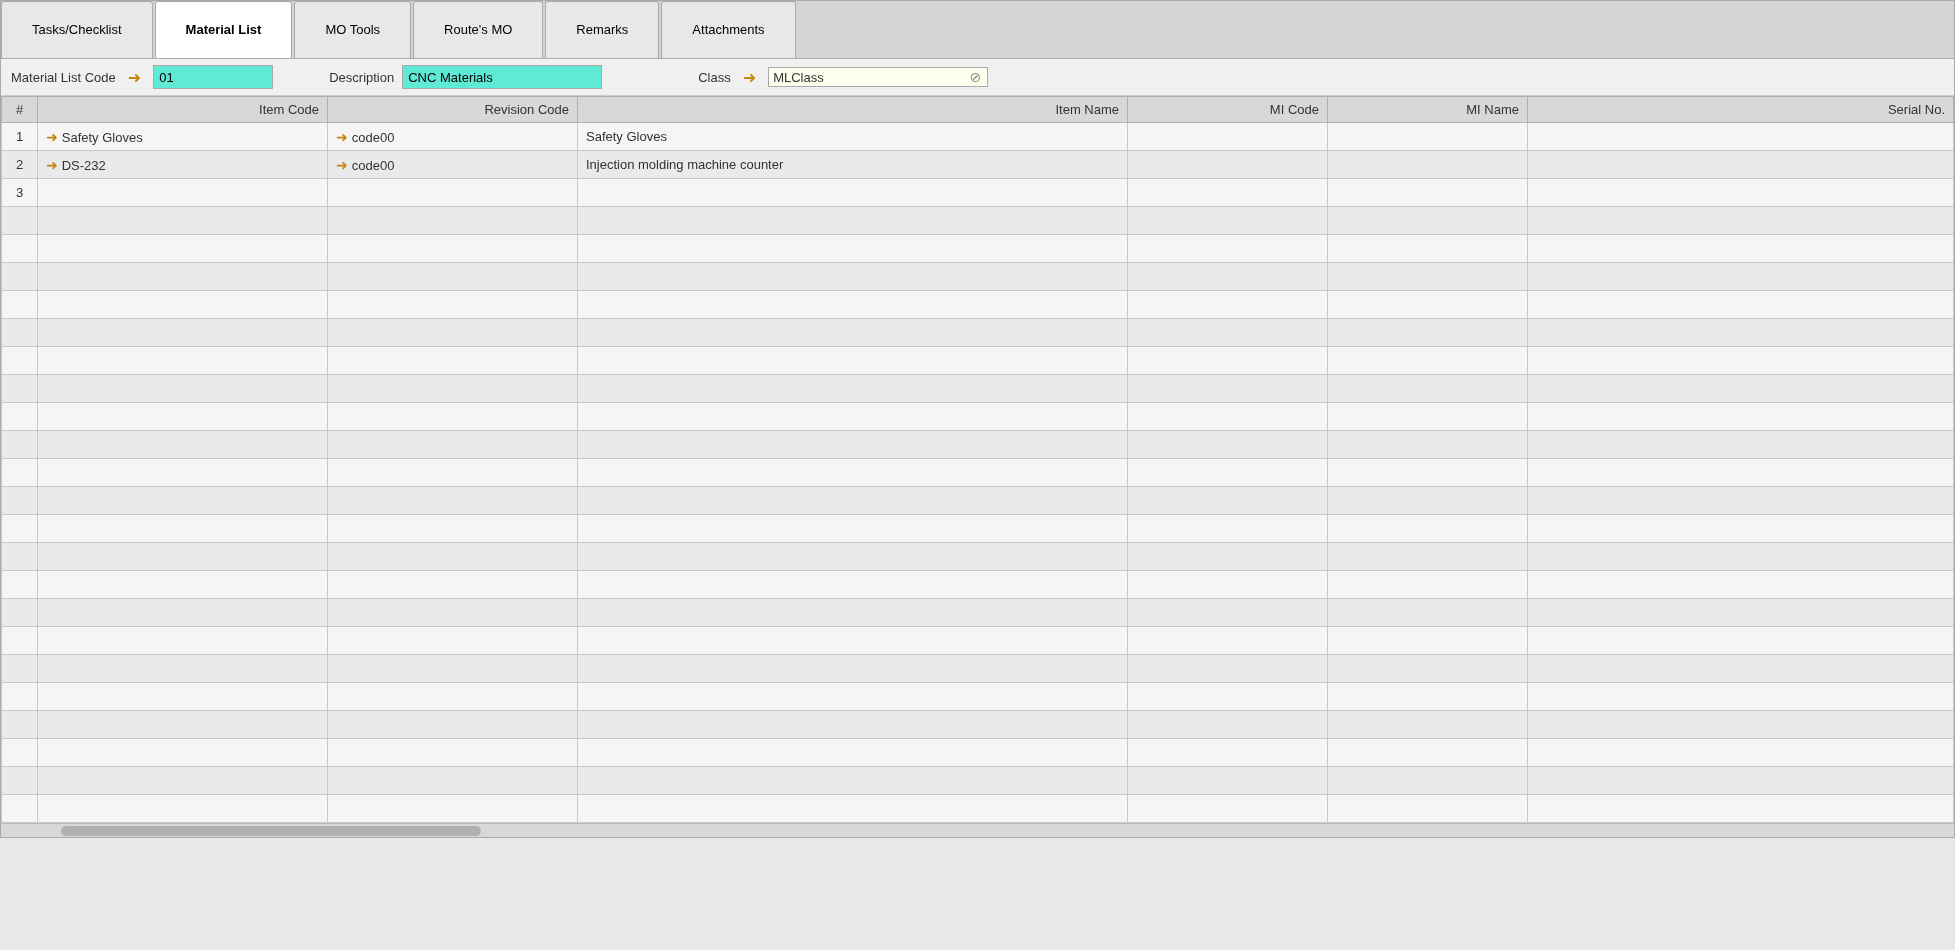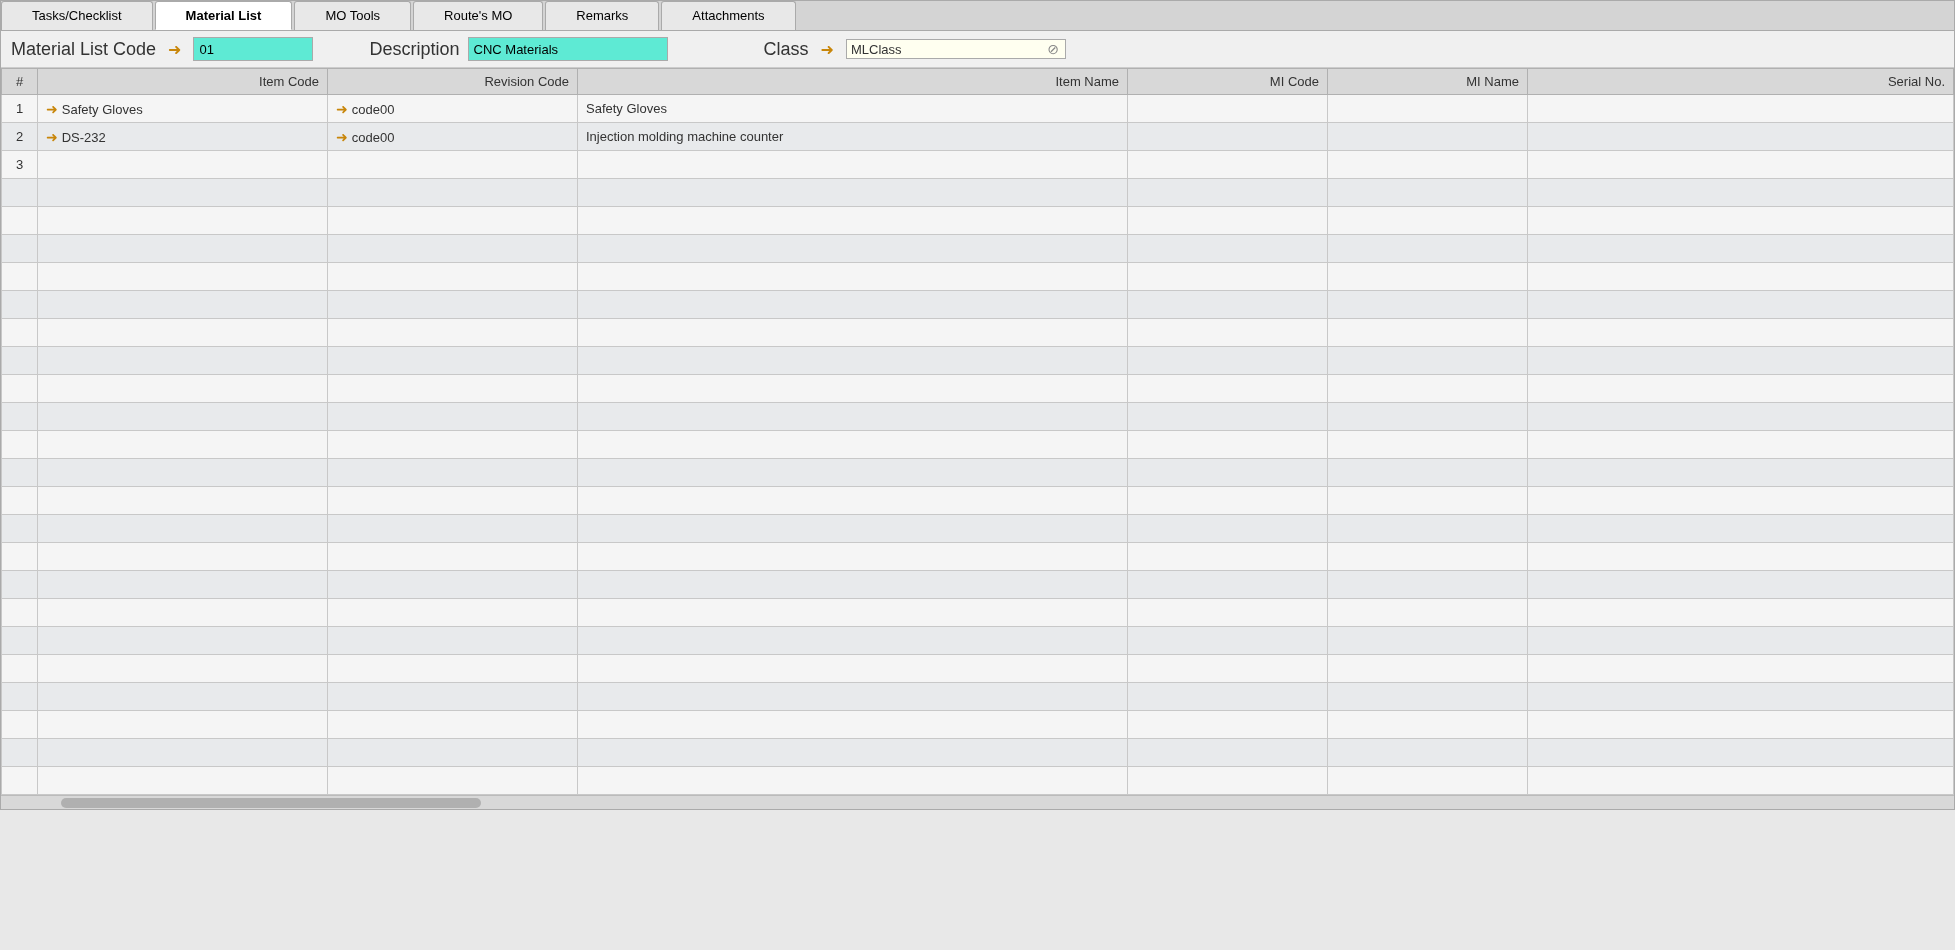--- a/index.html
+++ b/index.html
@@ -20,21 +20,21 @@
       border: 1px solid #aaa;
     }
     
     .tabs-bar {
       display: flex;
       flex-direction: row;
       background: #d4d4d4;
       border-bottom: 1px solid #aaa;
     }
     .tab {
-      padding: 6px 30px;
+      padding: 20px 30px;
       border: 1px solid #aaa;
       border-bottom: none;
       background: #e8e8e8;
       cursor: pointer;
       font-size: 13px;
       margin-right: 2px;
       border-radius: 3px 3px 0 0;
     }
     .tab.active {
       background: #ffffff;
@@ -44,21 +44,21 @@
     
     .header-row {
       display: flex;
       align-items: center;
       padding: 6px 10px;
       background: #f0f0f0;
       border-bottom: 1px solid #ccc;
       gap: 8px;
     }
     .header-label {
-      font-size: 18px;
+      font-size: 13px;
       color: #333;
       white-space: nowrap;
     }
     .arrow-icon {
       color: #c8860a;
       font-size: 16px;
       margin: 0 4px;
     }
     .header-input {
       border: 1px solid #aaa;

